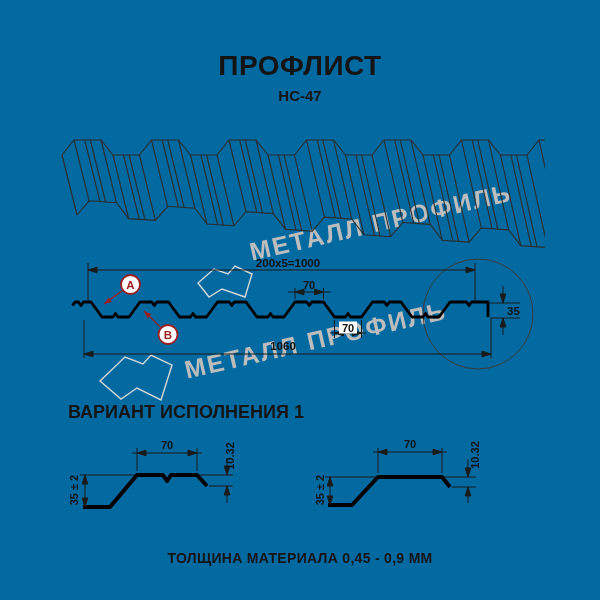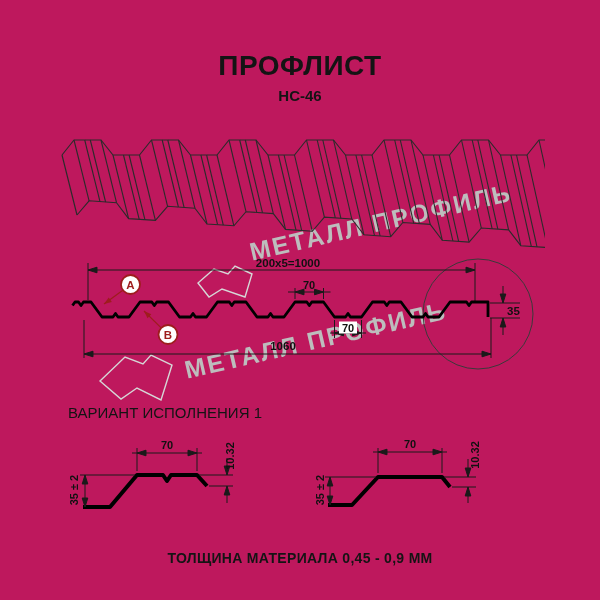--- a/index.html
+++ b/index.html
@@ -1,43 +1,43 @@
 <!DOCTYPE html>
 <html><head>
 <meta charset="utf-8">
 <style>
   html,body{margin:0;padding:0;}
-  .page{position:relative;width:600px;height:600px;background:#be185d;overflow:hidden;
+  .page{position:relative;width:600px;height:600px;background:#0369a1;overflow:hidden;
         font-family:"Liberation Sans",sans-serif;color:#141414;}
   .abs{position:absolute;}
   .title{top:50px;left:0;width:600px;text-align:center;font-size:28px;font-weight:800;
          letter-spacing:.5px;z-index:3;}
   .subtitle{top:87px;left:0;width:600px;text-align:center;font-size:15px;font-weight:700;z-index:3;}
   .footer{top:550px;left:0;width:600px;text-align:center;font-size:14px;font-weight:700;
           letter-spacing:.3px;z-index:3;}
-  .vtitle{font-size:15px;font-weight:400;line-height:13.5px;z-index:3;white-space:nowrap;}
+  .vtitle{font-size:18px;font-weight:700;line-height:13.5px;z-index:3;white-space:nowrap;}
   .v1{left:68px;top:406px;}
   .v2{left:310px;top:406px;}
   .wm{color:#bdbdbd;font-size:25px;font-weight:700;letter-spacing:2px;white-space:nowrap;
       transform-origin:0 50%;z-index:1;}
   .wm1{left:250px;top:238px;transform:rotate(-13deg);}
   .wm2{left:185px;top:356px;transform:rotate(-13deg);}
   svg{position:absolute;left:0;top:0;z-index:2;}
   svg text{font-family:"Liberation Sans",sans-serif;fill:#111;}
   .dim{font-size:11.5px;font-weight:600;}
   .dimsmall{font-size:11px;font-weight:600;}
   .ab{font-size:11.5px;font-weight:700;fill:#9e1d1d;}
 </style>
 </head>
 <body>
 
 <div class="page">
 
   <div class="abs title">ПРОФЛИСТ</div>
-  <div class="abs subtitle">НС-46</div>
+  <div class="abs subtitle">НС-47</div>
 
   <div class="abs wm wm1">МЕТАЛЛ ПРОФИЛЬ</div>
   <div class="abs wm wm2">МЕТАЛЛ ПРОФИЛЬ</div>
 
   <div class="abs vtitle v1">ВАРИАНТ ИСПОЛНЕНИЯ 1</div>
 
   <div class="abs footer">ТОЛЩИНА МАТЕРИАЛА 0,45 - 0,9 ММ</div>
 
   <svg width="600" height="600" viewBox="0 0 600 600">
     <defs>

